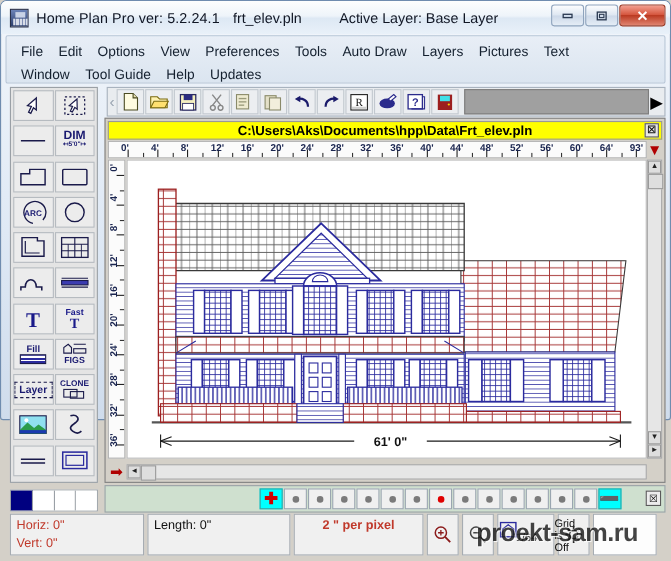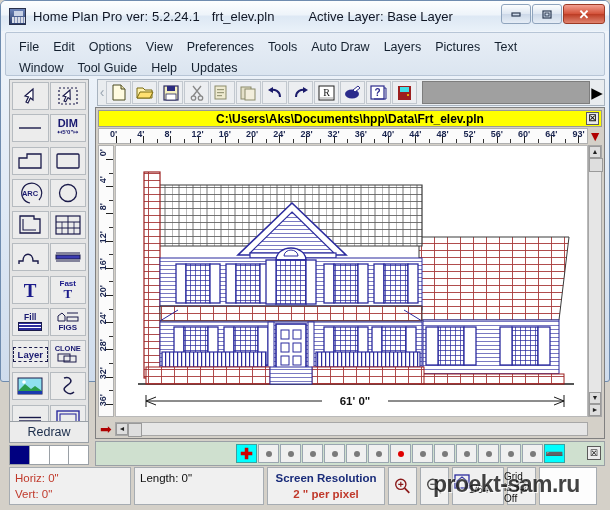--- a/index.html
+++ b/index.html
@@ -467,21 +467,20 @@
         </svg>
     </div>
     <div class="pbtn">
       <svg width="24" height="17" viewBox="0 0 24 17">
           <rect x="1" y="1" width="22" height="15" fill="none" stroke="#2b2b9e" stroke-width="1.4"></rect>
           <rect x="4" y="4" width="16" height="9" fill="none" stroke="#2b2b9e" stroke-width="1.1"></rect>
         </svg>
     </div>
   </div>
 
-  <div class="redraw">Redraw</div>
   <div class="swatches" id="swatches">
       <div class="sw" style="background: rgb(0, 0, 128);"></div>
       <div class="sw" style="background: rgb(255, 255, 255);"></div>
       <div class="sw" style="background: rgb(255, 255, 255);"></div>
       <div class="sw" style="background: rgb(255, 255, 255);"></div>
     </div>
 
   <div class="docwin">
     <div class="doctitle">
       <span>C:\Users\Aks\Documents\hpp\Data\Frt_elev.pln</span>
@@ -773,21 +772,20 @@
 
   <div class="statusbar">
     <div class="sbox s-coord">
       <div>Horiz: 0"</div>
       <div>Vert: 0"</div>
     </div>
     <div class="sbox s-len">
       <div>Length:  0"</div>
     </div>
     <div class="sbox s-res">
-      <div class="l1">Screen Resolution</div>
       <div class="l2">2 " per pixel</div>
     </div>
     <div class="sbox s-icon">
       <svg width="20" height="20" viewBox="0 0 20 20">
           <circle cx="8" cy="8" r="6" fill="none" stroke="#8b1a1a" stroke-width="1.6"></circle>
           <line x1="12.5" y1="12.5" x2="18" y2="18" stroke="#8b1a1a" stroke-width="2"></line>
           <path d="M5 8h6M8 5v6" stroke="#8b1a1a" stroke-width="1.4"></path>
         </svg>
     </div>
     <div class="sbox s-icon">

